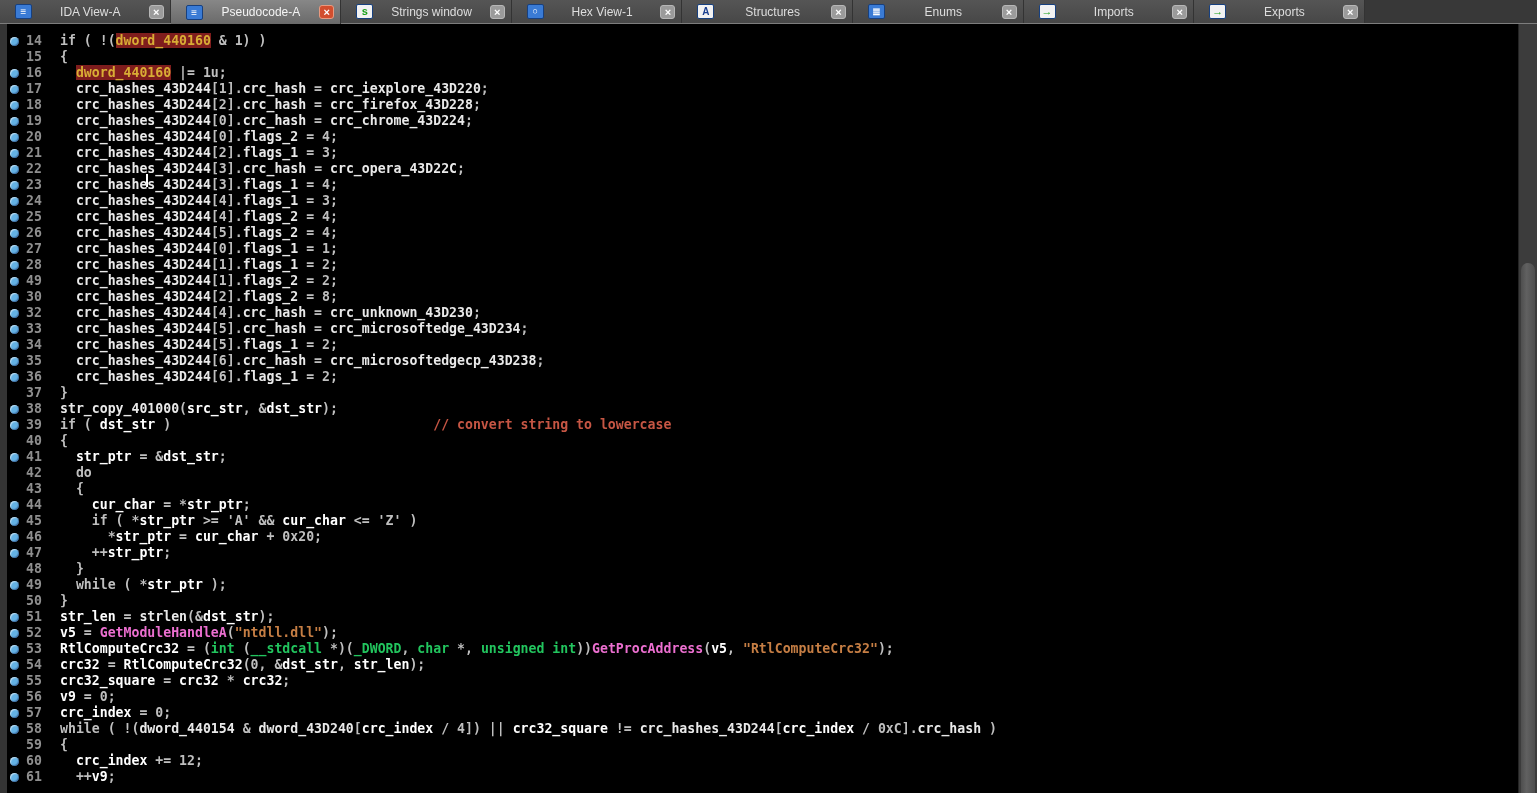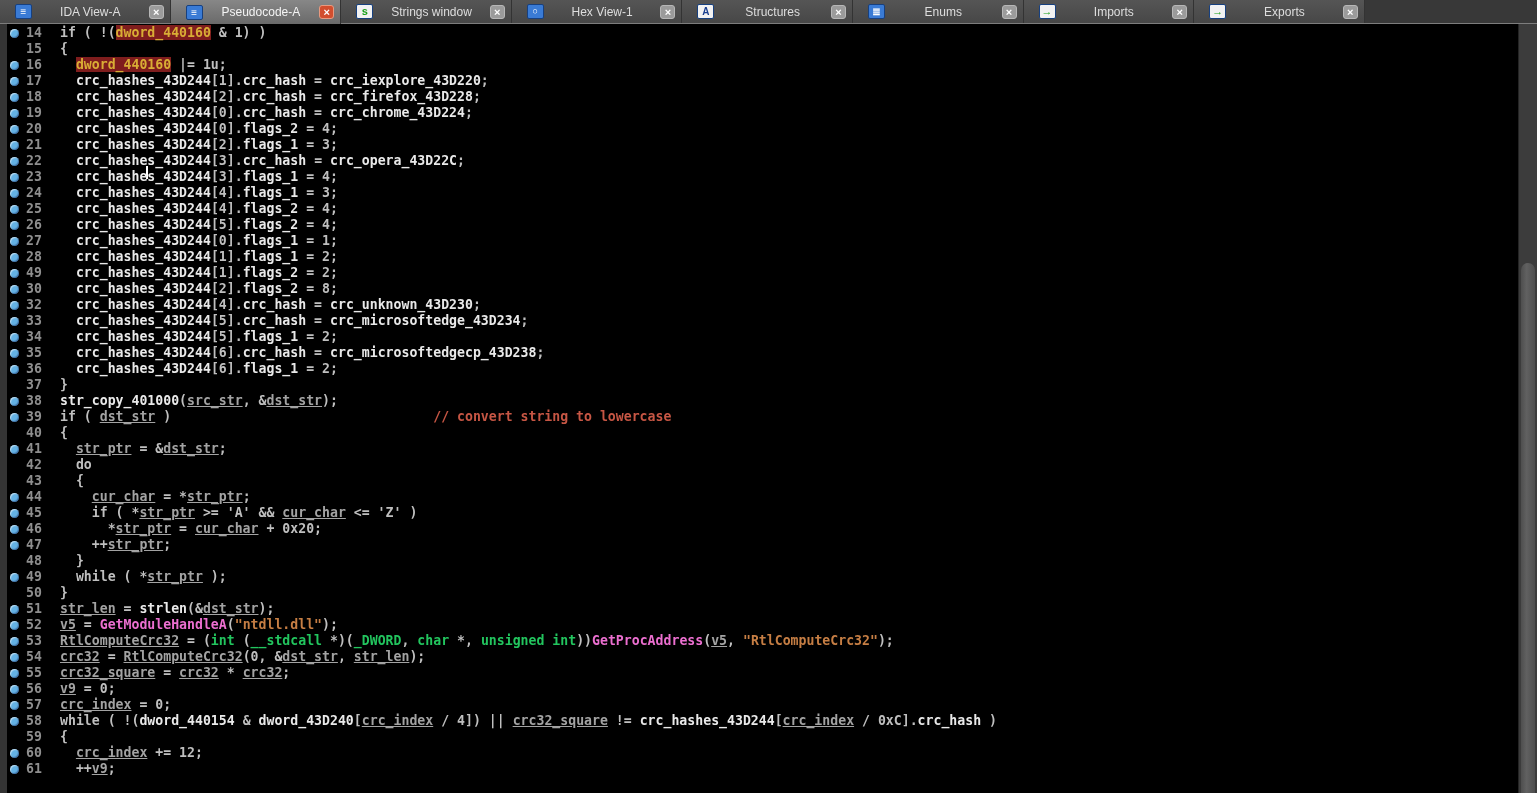--- a/index.html
+++ b/index.html
@@ -43,41 +43,41 @@
     color:#fff; font-size:11px; line-height:12px; text-align:center; font-weight:bold;
     cursor:default;
   }
   .closebtn.active { background:#d24e2e; border-color:#e89a80; }
 
   
   .code-view {
     position:absolute; left:0; top:24px; width:1518px; height:769px;
     background:#000; overflow:hidden;
     font-family:"DejaVu Sans Mono", monospace; font-weight:bold; font-size:13.2px;
-    padding-top:1px;
+    padding-top:9px;
   }
   .left-edge {
     position:absolute; left:0; top:24px; width:7px; height:769px;
     background:#343434; z-index:3;
   }
   .cl { position:relative; height:16px; line-height:16px; white-space:pre; }
   .ln {
     position:absolute; left:0; top:0; width:42px; text-align:right;
     color:#8f8f8f;
   }
   .dot {
     position:absolute; left:10px; top:3.5px; width:9px; height:9px;
     border-radius:50%; background:#64b2e4;
     box-shadow:inset -1px -1px 1px rgba(0,0,60,.35), inset 1px 1px 1px rgba(255,255,255,.55);
   }
   .ct { position:absolute; left:60px; top:0; }
 
   .tk-d { color:#bfbfbf; }
   .tk-g { color:#e9e9e9; }
-  .tk-l { color:#a3a3a3;text-decoration:underline; }
+  .tk-l { color:#ffffff; }
   .tk-i { color:#ec6fd0; }
   .tk-s { color:#c67e44; }
   .tk-t { color:#22c55e; }
   .tk-c { color:#c65644; }
   .tk-h { color:#d9ad35; background:#7f1d1d; }
   .tk-caret { display:inline-block; width:0; position:relative; }
   .tk-caret::after {
     content:""; position:absolute; left:-1px; top:1px; width:2px; height:13px;
     background:#ffffff;
   }

